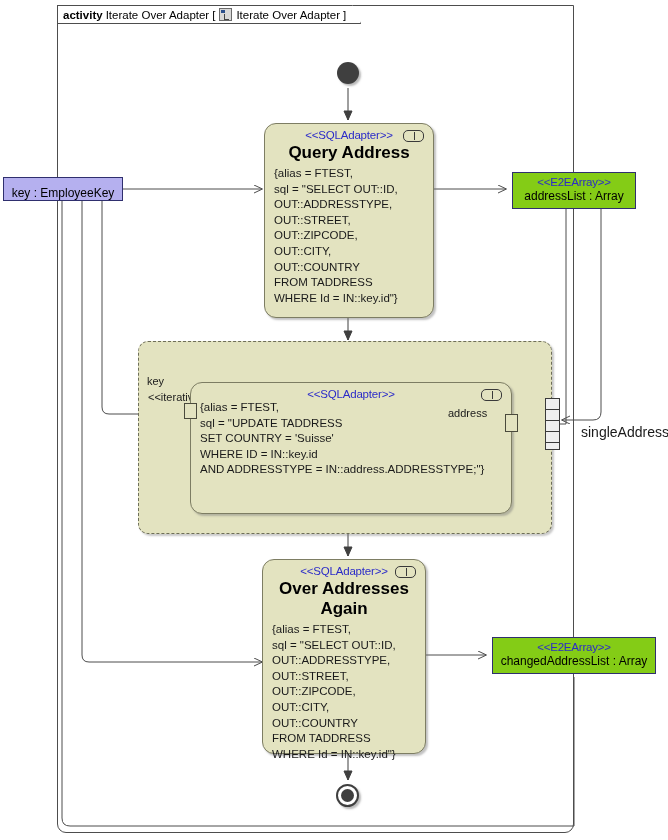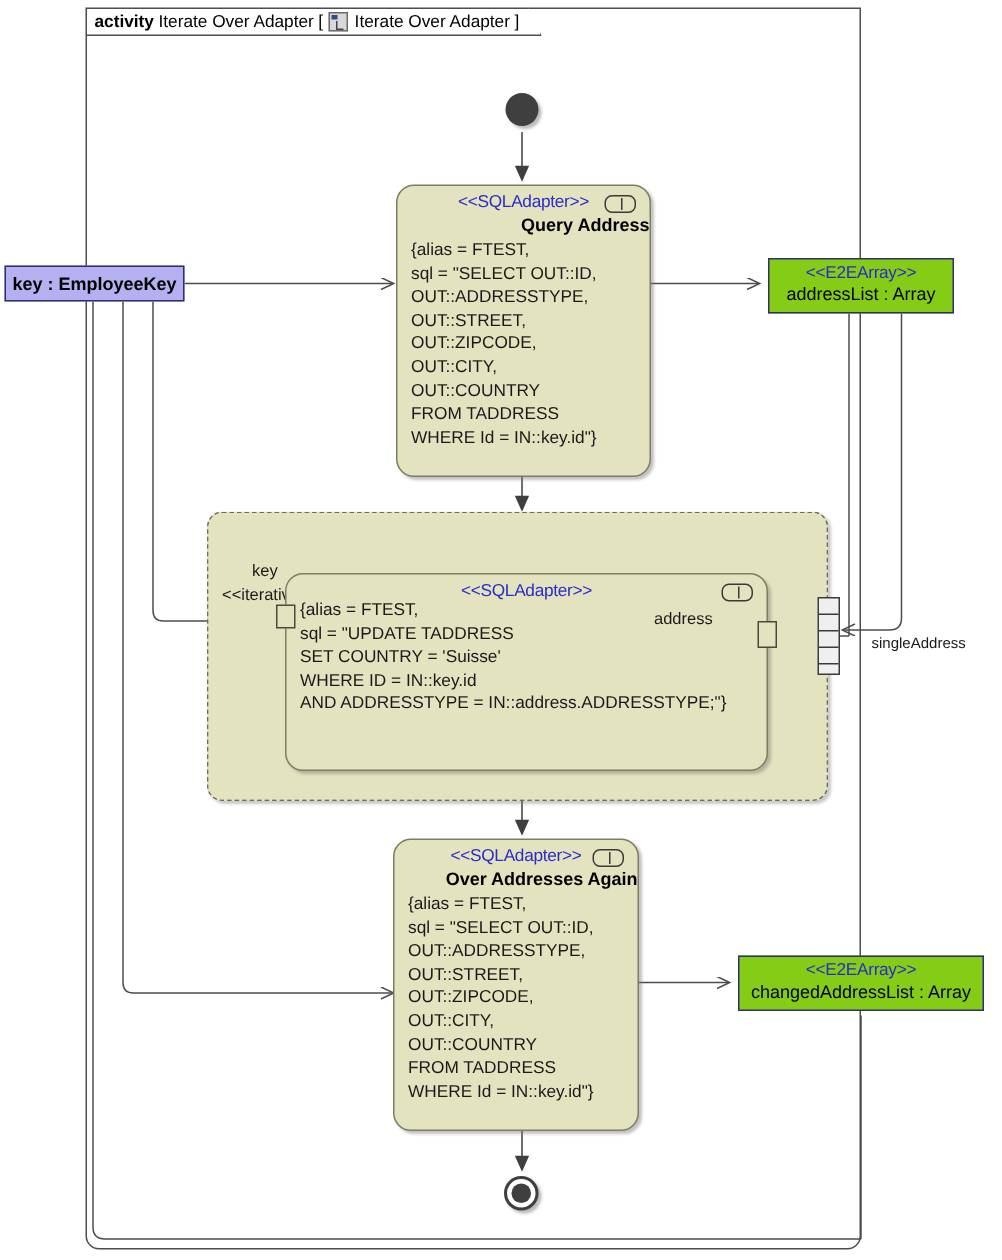--- a/index.html
+++ b/index.html
@@ -44,21 +44,21 @@
   .action{
     position:absolute;box-sizing:border-box;
     background:#e3e3c0;border:1px solid #7d7d63;border-radius:12px;
     box-shadow:2px 2px 2px rgba(120,120,120,.45);
   }
   .stereo{
     text-align:center;color:#2b2bc8;font-size:11.5px;
     padding-top:5px;letter-spacing:-.2px;
   }
   .aname{
-    text-align:right;color:#000;font-size:12px;font-weight:bold;
+    text-align:center;color:#000;font-size:17px;font-weight:bold;
     padding-top:2px;padding-bottom:3px;
   }
   .abody{
     color:#1a1a1a;font-size:11.5px;line-height:15.6px;
     padding:0 0 6px 9px;white-space:pre;
   }
   .rake{
     position:absolute;right:9px;top:6px;width:19px;height:10px;
     border:1px solid #3a3a3a;border-radius:5px;background:#e3e3c0;
   }
@@ -83,22 +83,22 @@
     background:#84cc16;border:1px solid #2f2f6e;
   }
   .objnode .stereo{padding-top:3px;}
   .objnode .oname{
     text-align:center;color:#000;font-size:12px;font-weight:normal;
     padding-top:1px;
   }
   .keyobj{
     position:absolute;box-sizing:border-box;
     background:#b5b0ef;border:1px solid #2f2f6e;
-    display:flex;align-items:center;justify-content:center;
-    font-size:12px;font-weight:bold;color:#000;
+    display:flex;align-items:flex-end;justify-content:center;
+    font-size:12px;font-weight:normal;color:#000;
   }
 
   
   .pin{
     position:absolute;box-sizing:border-box;
     background:#e3e3c0;border:1px solid #4a4a3c;
   }
   .pinlabel{position:absolute;font-size:11px;color:#1a1a1a;}
 
   
@@ -118,21 +118,21 @@
   }
   .final{
     position:absolute;width:23px;height:23px;border-radius:50%;
     border:2px solid #3f3f3f;background:#fff;box-sizing:border-box;
     box-shadow:2px 2px 2px rgba(120,120,120,.5);
   }
   .final::after{
     content:"";position:absolute;left:3px;top:3px;width:13px;height:13px;
     border-radius:50%;background:#3f3f3f;
   }
-  .edgelabel{position:absolute;font-size:10px;color:#1a1a1a;}
+  .edgelabel{position:absolute;font-size:14px;color:#1a1a1a;}
 </style>
 </head>
 <body>
 
 <div id="canvas">
 
   <svg class="wires" viewBox="0 0 668 840" xmlns="http://www.w3.org/2000/svg">
     <defs>
       <marker id="ah" markerWidth="11" markerHeight="11" refX="9" refY="4" orient="auto" markerUnits="userSpaceOnUse">
         <path d="M1,0 L9.5,4 L1,8" fill="none" stroke="#4d4d4d" stroke-width="1"></path>
@@ -219,24 +219,24 @@
     <div class="rake"></div>
     <div class="stereo">&lt;&lt;SQLAdapter&gt;&gt;</div>
     <div class="abody">{alias = FTEST,
 sql = "UPDATE TADDRESS
 SET COUNTRY = 'Suisse'
 WHERE ID = IN::key.id
 AND ADDRESSTYPE = IN::address.ADDRESSTYPE;"}</div>
   </div>
 
   <div class="pin" style="left:184px;top:403px;width:13px;height:16px;"></div>
-  <div class="pinlabel" style="left:168px;top:375px;">key</div>
+  <div class="pinlabel" style="left:147px;top:375px;">key</div>
 
   <div class="pin" style="left:505px;top:414px;width:13px;height:18px;"></div>
-  <div class="pinlabel" style="left:436px;top:407px;">address</div>
+  <div class="pinlabel" style="left:448px;top:407px;">address</div>
 
   <div class="expnode" style="left:545px;top:398px;width:15px;height:52px;">
     <i></i>
       <i></i>
       <i></i>
       <i></i>
       <i></i>
   </div>
 
   <div class="edgelabel" style="left:581px;top:424px;">singleAddress</div>

